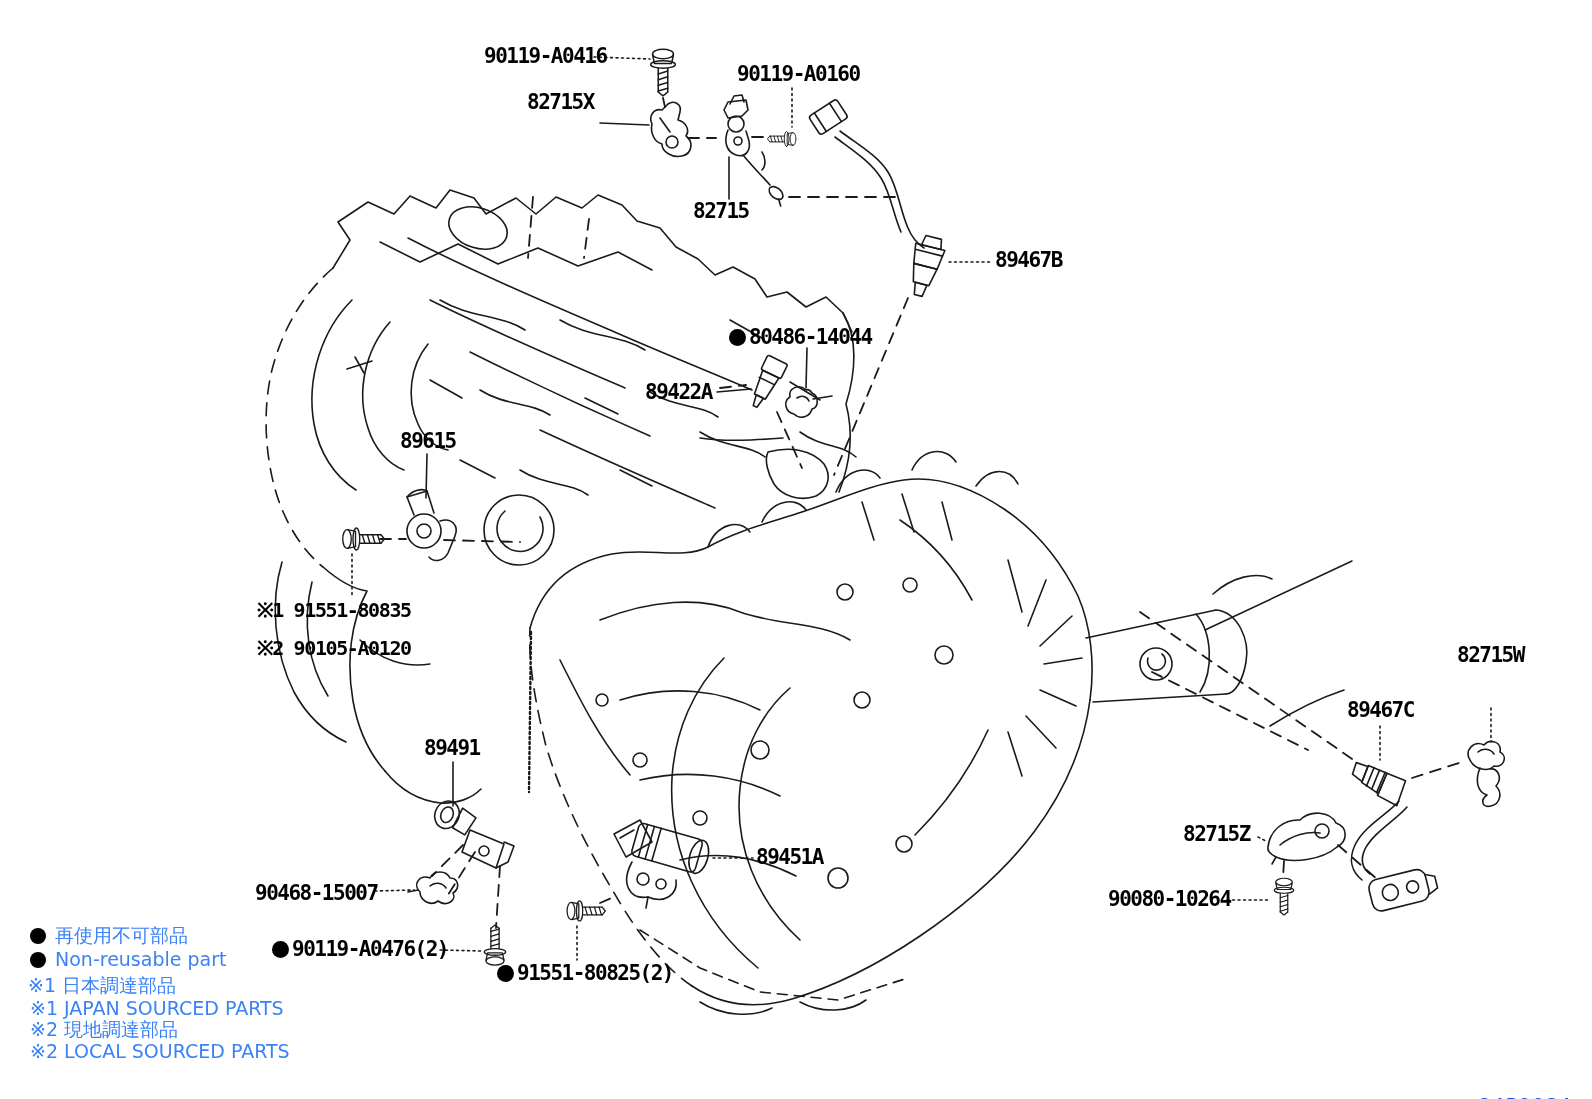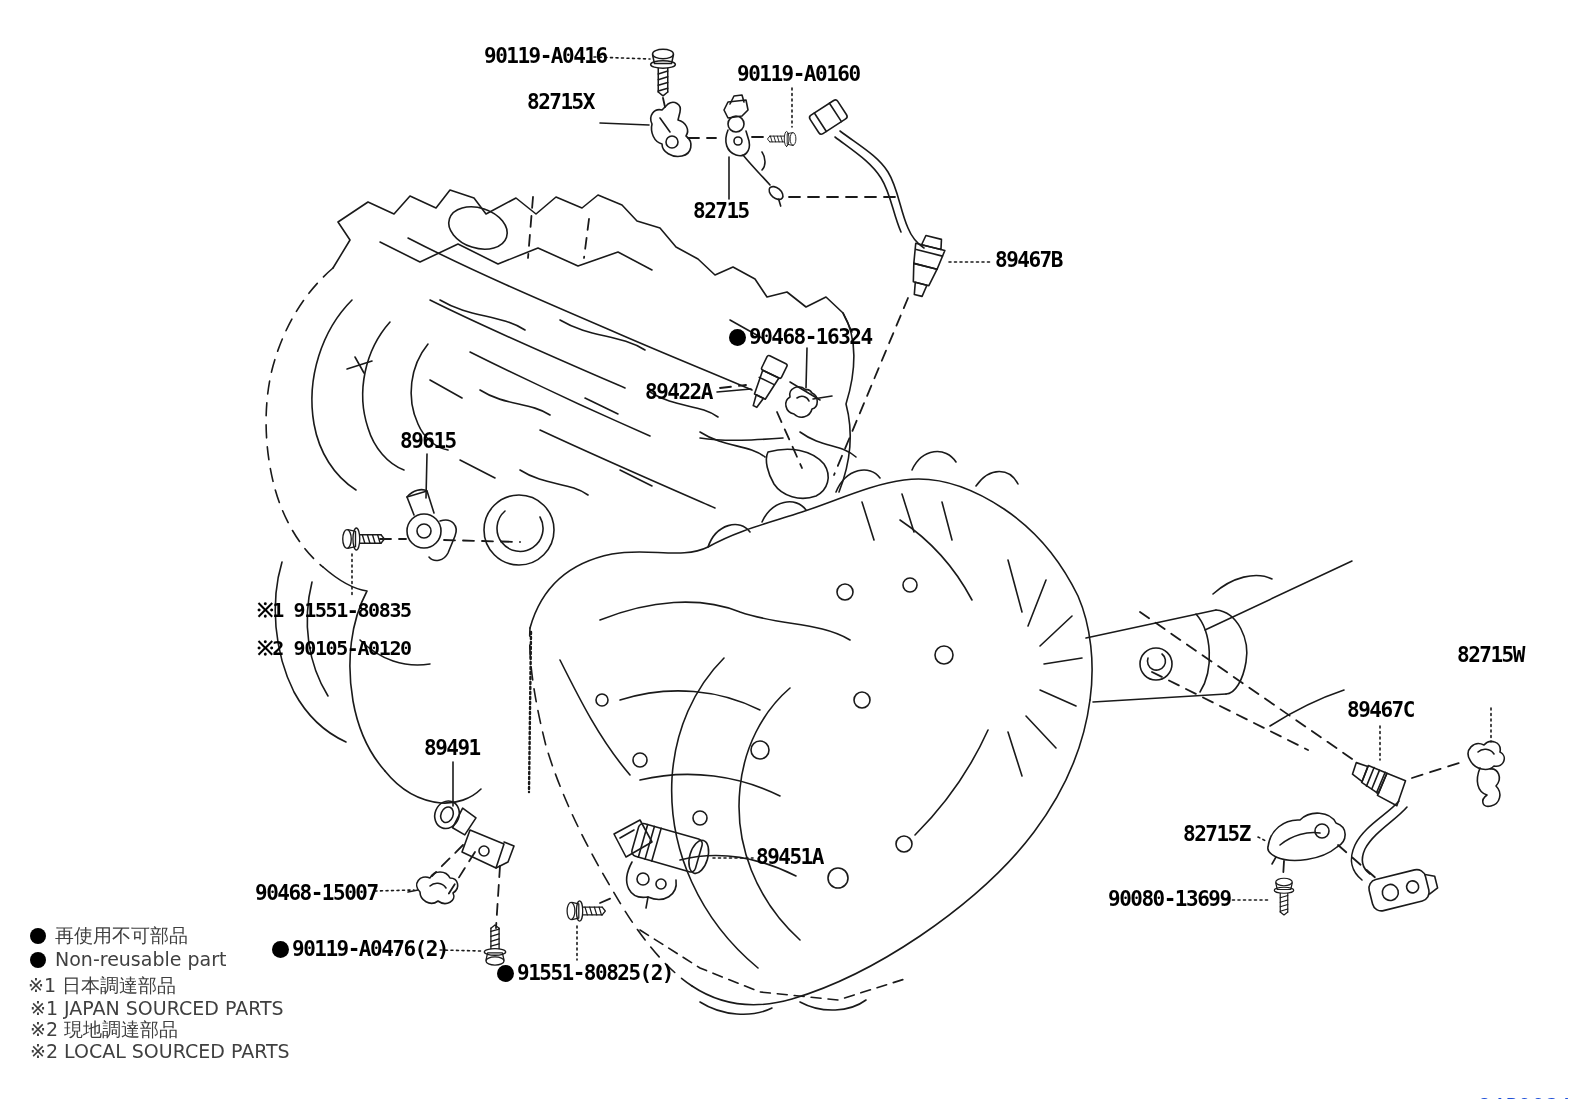--- a/index.html
+++ b/index.html
@@ -6,21 +6,21 @@
   body{width:1592px;height:1099px;position:relative;overflow:hidden;
        font-family:"DejaVu Sans",sans-serif;color:#000;}
   #stage{position:absolute;inset:0;}
   svg.art{position:absolute;left:0;top:0;width:1592px;height:1099px;}
   .plabel{position:absolute;display:flex;align-items:center;gap:3px;white-space:nowrap;
           font-family:"DejaVu Sans Mono",monospace;font-weight:700;font-size:21px;
           line-height:20px;letter-spacing:-1.5px;color:#000;}
   .plabel.sm{font-size:20px;letter-spacing:-1.4px;}
   .ndot{width:17px;height:17px;border-radius:50%;background:#000;flex:0 0 auto;}
   .legend-row{position:absolute;display:flex;align-items:center;gap:9px;white-space:nowrap;
-          font-family:"DejaVu Sans",sans-serif;font-size:19px;line-height:21px;color:#404040;}
+          font-family:"DejaVu Sans",sans-serif;font-size:19px;line-height:21px;color:#3b82f6;}
   .ldot{width:16px;height:16px;border-radius:50%;background:#000;flex:0 0 auto;}
   .figcode{position:absolute;font-family:"DejaVu Sans",sans-serif;font-size:20px;
           letter-spacing:1px;color:#1d4ed8;margin-top:39px;}
 </style>
 </head>
 <body>
 
 <div id="stage">
 
 <svg class="art" viewBox="0 0 1592 1099">
@@ -294,21 +294,21 @@
       <span>82715X</span>
     </div>
   <div class="plabel" style="left:693px;top:201px">
       <span>82715</span>
     </div>
   <div class="plabel" style="left:995px;top:250px">
       <span>89467B</span>
     </div>
   <div class="plabel" style="left:729px;top:327px">
       <span class="ndot"></span>
-      <span>90468-16324</span>
+      <span>80486-14044</span>
     </div>
   <div class="plabel" style="left:645px;top:382px">
       <span>89422A</span>
     </div>
   <div class="plabel" style="left:400px;top:431px">
       <span>89615</span>
     </div>
   <div class="plabel sm" style="left:257px;top:600px">
       <span>※1 91551-80835</span>
     </div>
@@ -335,21 +335,21 @@
   <div class="plabel" style="left:1347px;top:700px">
       <span>89467C</span>
     </div>
   <div class="plabel" style="left:1457px;top:645px">
       <span>82715W</span>
     </div>
   <div class="plabel" style="left:1183px;top:824px">
       <span>82715Z</span>
     </div>
   <div class="plabel" style="left:1108px;top:889px">
-      <span>90080-13699</span>
+      <span>90080-10264</span>
     </div>
 
   <div class="legend-row" style="left:30px;top:925px">
       <span class="ldot"></span>
       <span>再使用不可部品</span>
     </div>
   <div class="legend-row" style="left:30px;top:949px">
       <span class="ldot"></span>
       <span>Non-reusable part</span>
     </div>

